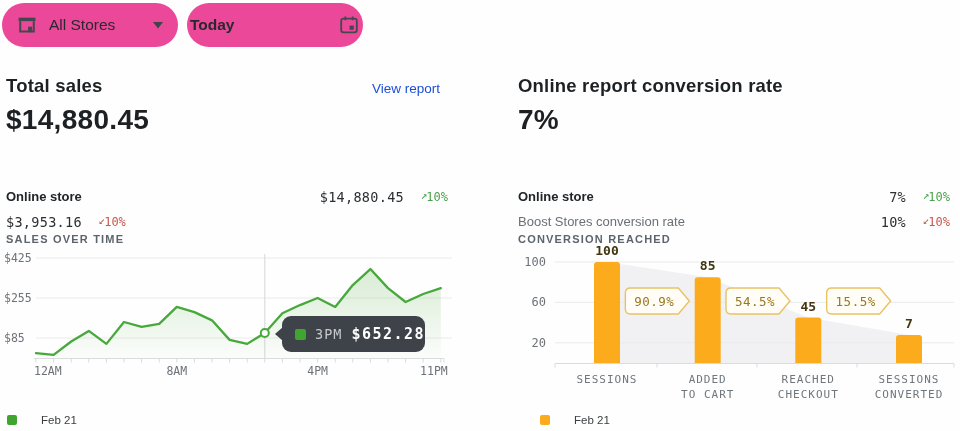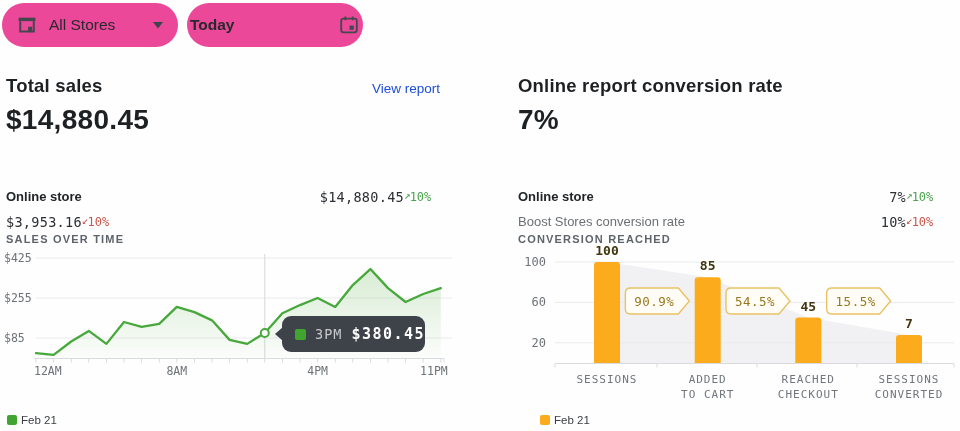--- a/index.html
+++ b/index.html
@@ -17,21 +17,21 @@
 
   
   .panel-title{position:absolute;top:60px;font-size:18.5px;font-weight:bold;color:#1e2124;letter-spacing:.2px;}
   .view-report{position:absolute;top:81px;right:520px;font-size:13.5px;color:#1d4ed8;text-decoration:none;cursor:pointer;}
   .big-number{position:absolute;top:104px;font-size:28px;font-weight:bold;color:#1e2124;letter-spacing:.3px;}
   .rows{position:absolute;top:156px;margin-top:28px;}
   .metric-row{display:flex;align-items:center;height:25px;font-size:13px;}
   .metric-label{flex:1;color:#6b7075;}
   .metric-row.bold .metric-label{font-weight:bold;color:#212428;}
   .metric-value{font-family:"DejaVu Sans Mono",monospace;font-size:13.5px;color:#2c2f33;letter-spacing:.3px;text-align:right;}
-  .metric-delta{width:44px;text-align:left;font-family:"DejaVu Sans Mono",monospace;font-size:12px;white-space:nowrap;}
+  .metric-delta{width:44px;text-align:right;font-family:"DejaVu Sans Mono",monospace;font-size:12px;white-space:nowrap;}
   .metric-delta .arr{font-size:11px;position:relative;top:-2px;margin-right:-1px;}
   .metric-delta.up{color:#4ca24f;}
   .metric-delta.down{color:#c9574d;}
   .section-label{position:absolute;top:233px;font-size:11px;font-weight:bold;color:#5d646c;letter-spacing:1.2px;}
 
   
   svg text{font-family:"DejaVu Sans Mono",monospace;font-size:11.5px;fill:#6d7278;}
   svg text.val{font-size:13px;font-weight:bold;fill:#42350f;}
   svg text.badge-text{font-size:12.5px;fill:#97791f;letter-spacing:.5px;}
   svg text.cat{font-size:11px;fill:#70767c;letter-spacing:1px;}
@@ -42,21 +42,21 @@
   
   .tooltip{position:absolute;left:282px;top:316px;width:143px;height:36px;background:#3e434a;border-radius:9px;
            display:flex;align-items:center;padding:0 13px;box-sizing:border-box;gap:9px;z-index:5;text-align:center;}
   .tooltip::before{content:"";position:absolute;left:-7px;top:11px;width:0;height:0;
            border:7px solid transparent;border-right:8px solid #3e434a;border-left:0;}
   .tt-square{width:11px;height:11px;border-radius:2px;background:#3fae2a;flex:0 0 auto;}
   .tt-time{font-family:"DejaVu Sans Mono",monospace;font-size:13.5px;color:#c6c9cc;letter-spacing:1px;}
   .tt-value{margin-left:auto;font-family:"DejaVu Sans Mono",monospace;font-size:15px;font-weight:bold;color:#fff;letter-spacing:1.5px;}
 
   
-  .legend{position:absolute;top:414px;display:flex;align-items:center;gap:4px;}
+  .legend{position:absolute;top:414px;display:flex;align-items:center;gap:24px;}
   .legend-square{width:10px;height:10px;border-radius:2px;}
   .legend-label{font-size:11.5px;color:#3c4043;}
 </style>
 </head>
 <body>
 
 <div class="app">
 
   <div class="pill pill-store">
     <span style="display:flex;">
@@ -148,21 +148,21 @@
       <text x="34" y="127" text-anchor="start" class="">12AM</text>
       <text x="176.8" y="127" text-anchor="middle" class="">8AM</text>
       <text x="317.6" y="127" text-anchor="middle" class="">4PM</text>
       <text x="447.8" y="127" text-anchor="end" class="">11PM</text>
       <circle cx="264.8" cy="85.05882352941177" r="4" fill="#fff" stroke="#47a83c" stroke-width="2"></circle>
     </svg>
 
   <div class="tooltip">
     <span class="tt-square" style="background: rgb(63, 165, 47);"></span>
     <span class="tt-time">3PM</span>
-    <span class="tt-value">$380.45</span>
+    <span class="tt-value">$652.28</span>
   </div>
 
   <div class="legend" style="left:7px;">
     <span class="legend-square" style="background: rgb(63, 165, 47);"></span>
     <span class="legend-label">Feb 21</span>
   </div>
 
   <h2 class="panel-title" style="left:518px;">Online report conversion rate</h2>
   <div class="big-number" style="left:518px;">7%</div>
 

